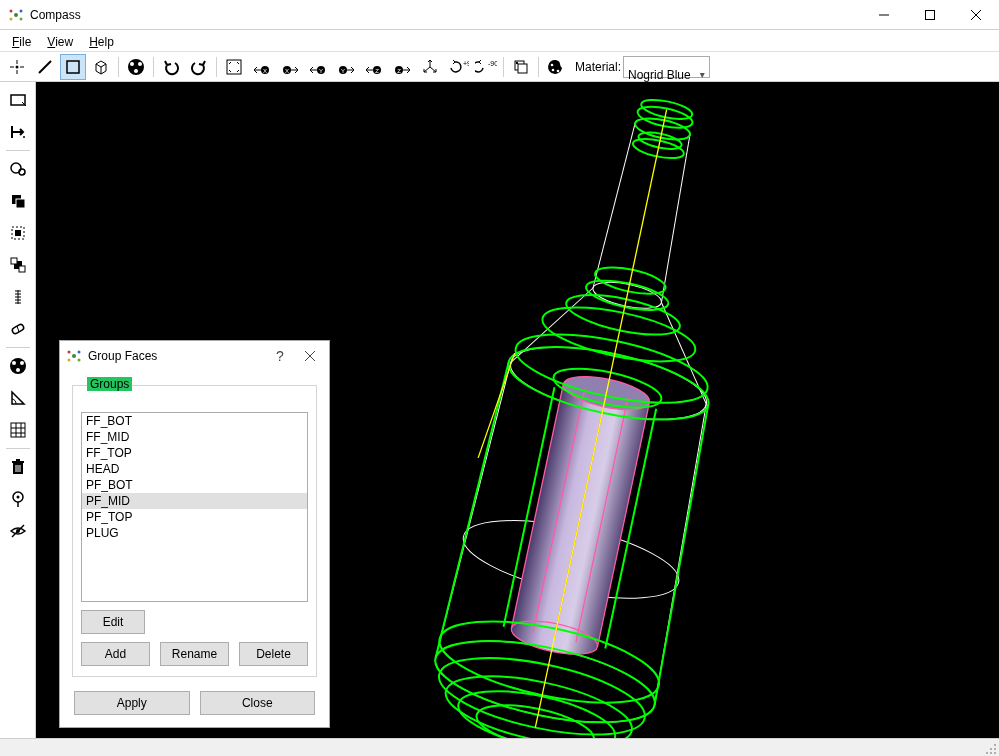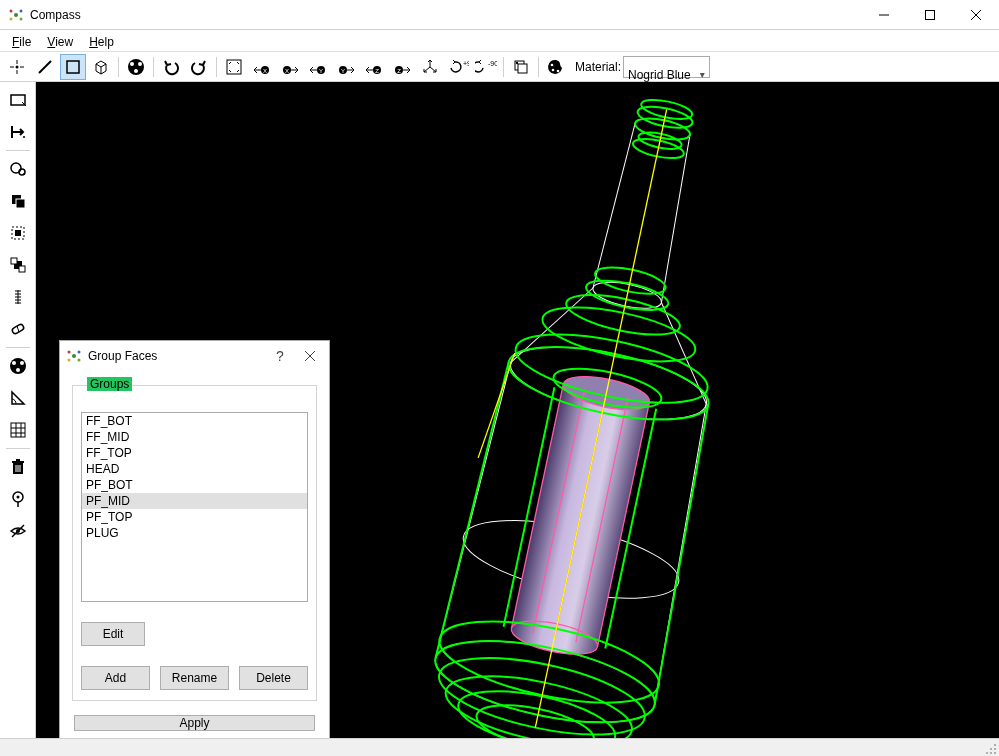--- a/index.html
+++ b/index.html
@@ -39,22 +39,22 @@
   .dialog-titlebar { height: 30px; display: flex; align-items: center; padding: 0 4px 0 6px; }
   .dialog-icon { width: 16px; height: 16px; margin-right: 6px; }
   .dialog-title { font-size: 12px; flex: 1; }
   .dialog-help, .dialog-close { width: 30px; height: 28px; display: flex; align-items: center; justify-content: center; font-size: 14px; color: #444; }
   .dialog-body { padding: 8px 12px 12px; }
   .group-box { border: 1px solid #d4d4d4; padding: 6px 8px 10px; position: relative; margin-top: 6px; }
   .group-box-label { position: absolute; top: -9px; left: 14px; background: #22c55e; padding: 0 3px; font-size: 12px; }
   .listbox { border: 1px solid #ababab; background: #fff; height: 190px; overflow: auto; margin-top: 20px; }
   .list-item { font-size: 12px; padding: 1px 4px; }
   .list-item.selected { background: #e0e0e0; }
-  .btn-row { display: flex; gap: 10px; margin-top: 20px; }
-  .btn-row.bottom { margin-top: 14px; padding: 0 2px; flex-direction: column; }
+  .btn-row { display: flex; gap: 10px; margin-top: 8px; }
+  .btn-row.bottom { margin-top: 14px; padding: 0 2px; }
   .win-btn { height: 24px; border: 1px solid #adadad; background: #e1e1e1; font-size: 12px; display: flex; align-items: center; justify-content: center; padding: 0 8px; }
   .win-btn.small { width: 64px; }
   .win-btn.med { flex: 1; }
   .win-btn.large { flex: 1; }
   
   
   .statusbar { position: absolute; bottom: 0; left: 0; right: 0; height: 18px; background: #f0f0f0; border-top: 1px solid #d0d0d0; display: flex; justify-content: flex-end; align-items: center; padding-right: 2px; }
   .resize-grip { width: 14px; height: 14px; }
   
   svg { display: block; }

